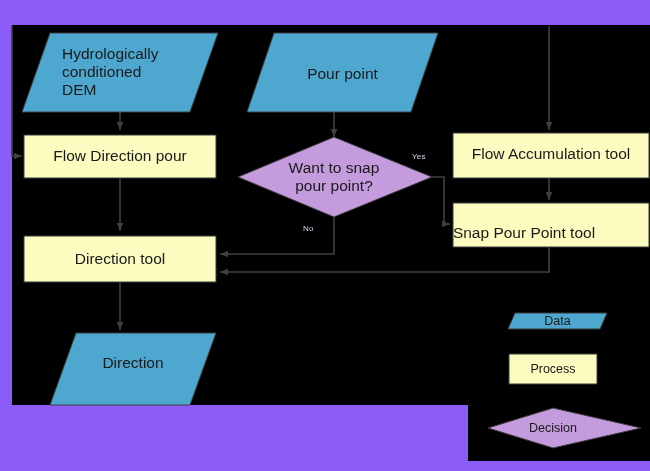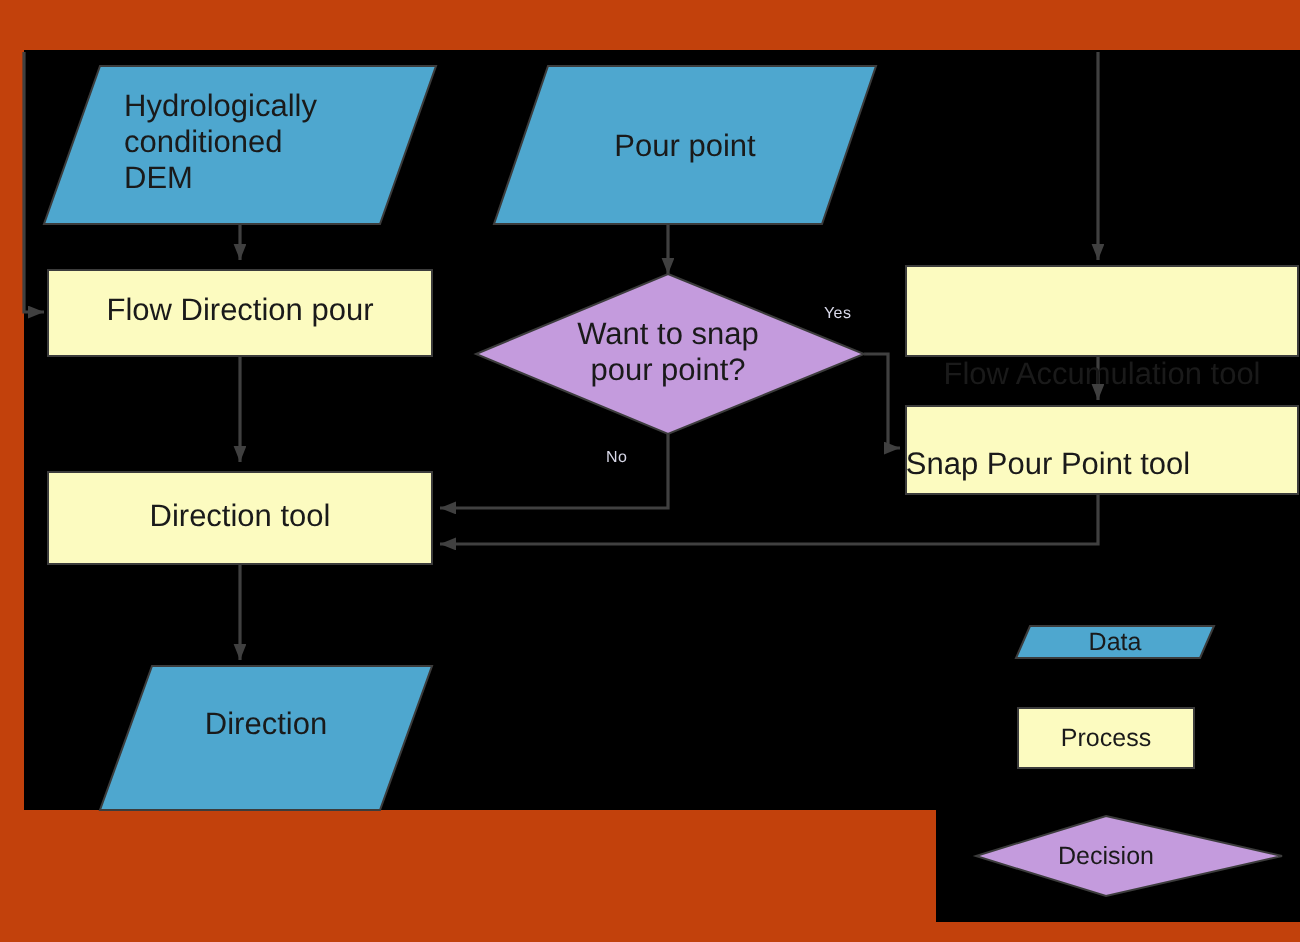--- a/index.html
+++ b/index.html
@@ -4,21 +4,21 @@
 <style>
   html, body {
     margin: 0;
     padding: 0;
     background: #ffffff;
   }
   #canvas {
     position: relative;
     width: 650px;
     height: 471px;
-    background: #c2410c;
+    background: #8b5cf6;
     font-family: "Liberation Sans", sans-serif;
     overflow: hidden;
   }
   
   #panel {
     position: absolute;
     left: 12px;
     top: 25px;
     width: 638px;
     height: 380px;
@@ -125,21 +125,21 @@
       <div>Hydrologically</div>
       <div>conditioned</div>
       <div>DEM</div>
     </div>
   </div>
 
   <div class="shape-label lbl-16" style="left:255px; top:36px; width:175px; height:76px;">Pour point</div>
 
   <div class="shape-label lbl-16" style="left:24px; top:135px; width:192px; height:43px;">Flow Direction pour</div>
 
-  <div class="shape-label lbl-16" style="left:453px; top:133px; width:196px; height:43px;margin-top:34px;">Flow Accumulation tool</div>
+  <div class="shape-label lbl-16" style="left:453px; top:133px; width:196px; height:43px;">Flow Accumulation tool</div>
 
   <div class="shape-label lbl-16" style="left:426px; top:203px; width:196px; height:60px;text-align:center;">Snap Pour Point tool</div>
 
   <div class="shape-label lbl-16" style="left:256px; top:145px; width:156px; height:64px;">
     <div>
       <div>Want to snap</div>
       <div>pour point?</div>
     </div>
   </div>
 

